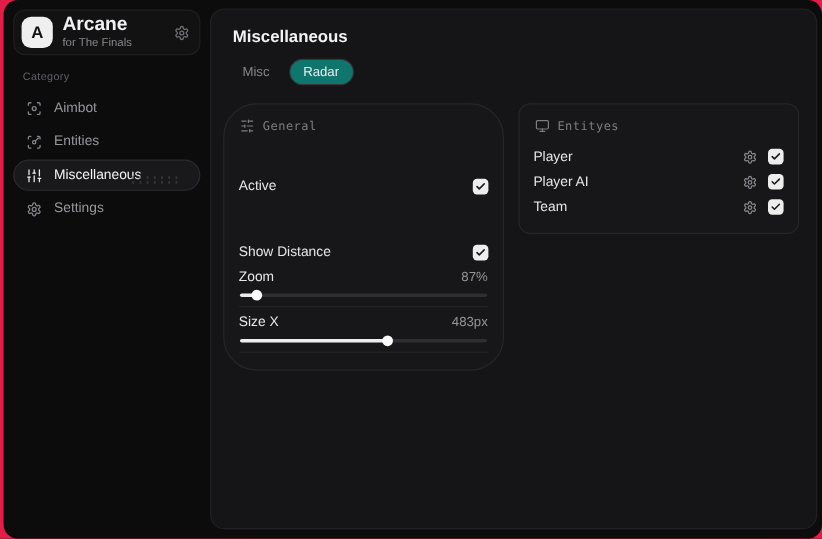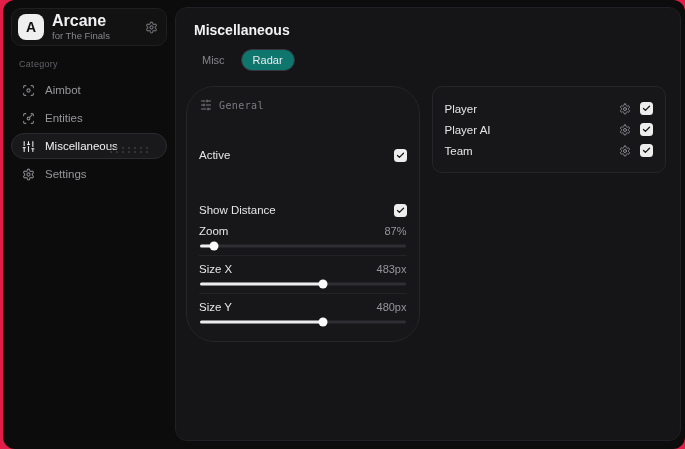--- a/index.html
+++ b/index.html
@@ -252,35 +252,34 @@
           </div>
           <div class="slider">
             <div class="slider-track"></div>
             <div class="slider-fill" style="width: 60%;"></div>
             <div class="slider-thumb" style="left: 60%;"></div>
           </div>
         </div>
 
         <div class="sep"></div>
 
-        <div class="slider-group">
-          <div class="row">
-            <span class="row-label">Size Y</span>
-            <span class="row-value">480px</span>
-          </div>
-          <div class="slider">
-            <div class="slider-track"></div>
-            <div class="slider-fill" style="width: 60%;"></div>
-            <div class="slider-thumb" style="left: 60%;"></div>
-          </div>
-        </div>
 
       </section>
 
       <section class="panel panel-entities">
+        <div class="panel-head">
+          <span>
+            <svg class="svgi" width="12" height="12" viewBox="0 0 24 24" fill="none" stroke="currentColor" stroke-width="2" stroke-linecap="round" stroke-linejoin="round">
+                <rect x="2" y="3" width="20" height="14" rx="2"></rect>
+                <line x1="8" y1="21" x2="16" y2="21"></line>
+                <line x1="12" y1="17" x2="12" y2="21"></line>
+              </svg>
+          </span>
+          <span>Entityes</span>
+        </div>
 
         <div class="row row-entity">
           <span class="row-label">Player</span>
           <span class="entity-right">
             <span class="row-gear">
               <svg class="svgi" width="12" height="12" viewBox="0 0 24 24" fill="none" stroke="currentColor" stroke-width="2" stroke-linecap="round" stroke-linejoin="round">
                   <path d="M12.22 2h-.44a2 2 0 0 0-2 2v.18a2 2 0 0 1-1 1.73l-.43.25a2 2 0 0 1-2 0l-.15-.08a2 2 0 0 0-2.73.73l-.22.38a2 2 0 0 0 .73 2.73l.15.1a2 2 0 0 1 1 1.72v.51a2 2 0 0 1-1 1.74l-.15.09a2 2 0 0 0-.73 2.73l.22.38a2 2 0 0 0 2.73.73l.15-.08a2 2 0 0 1 2 0l.43.25a2 2 0 0 1 1 1.73V20a2 2 0 0 0 2 2h.44a2 2 0 0 0 2-2v-.18a2 2 0 0 1 1-1.73l.43-.25a2 2 0 0 1 2 0l.15.08a2 2 0 0 0 2.73-.73l.22-.39a2 2 0 0 0-.73-2.73l-.15-.08a2 2 0 0 1-1-1.74v-.5a2 2 0 0 1 1-1.74l.15-.09a2 2 0 0 0 .73-2.73l-.22-.38a2 2 0 0 0-2.73-.73l-.15.08a2 2 0 0 1-2 0l-.43-.25a2 2 0 0 1-1-1.73V4a2 2 0 0 0-2-2z"></path>
                   <circle cx="12" cy="12" r="3"></circle>
                 </svg>
             </span>

